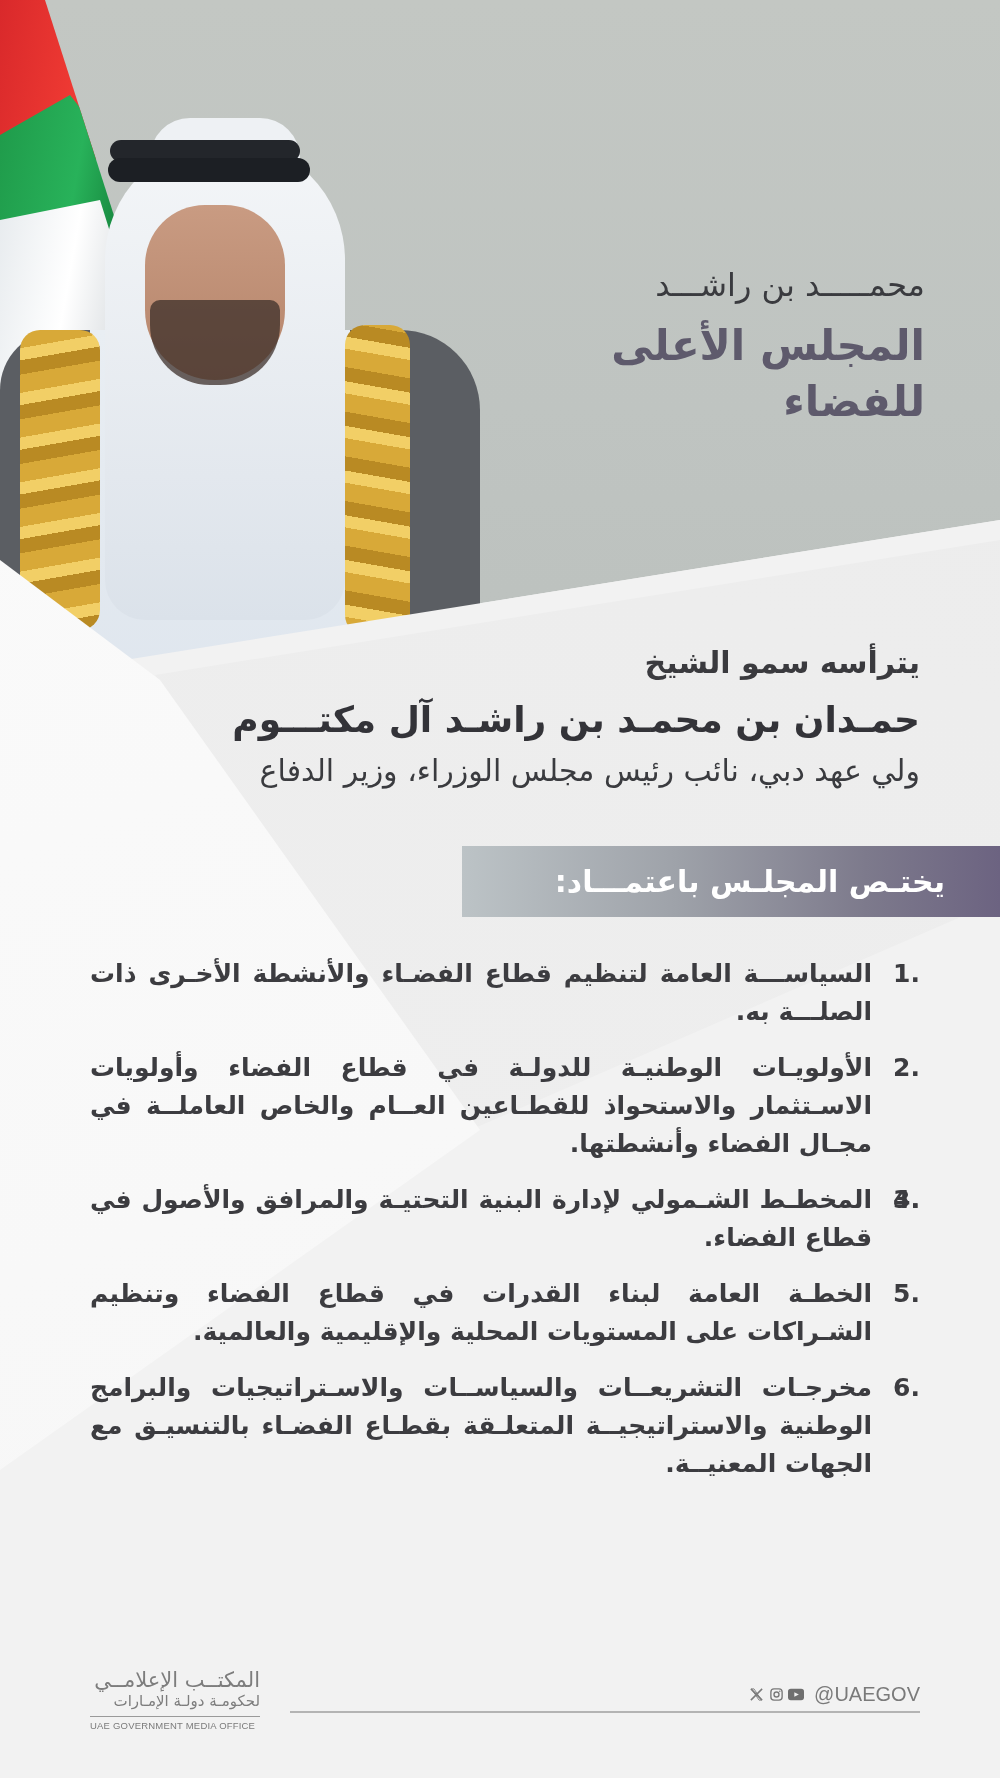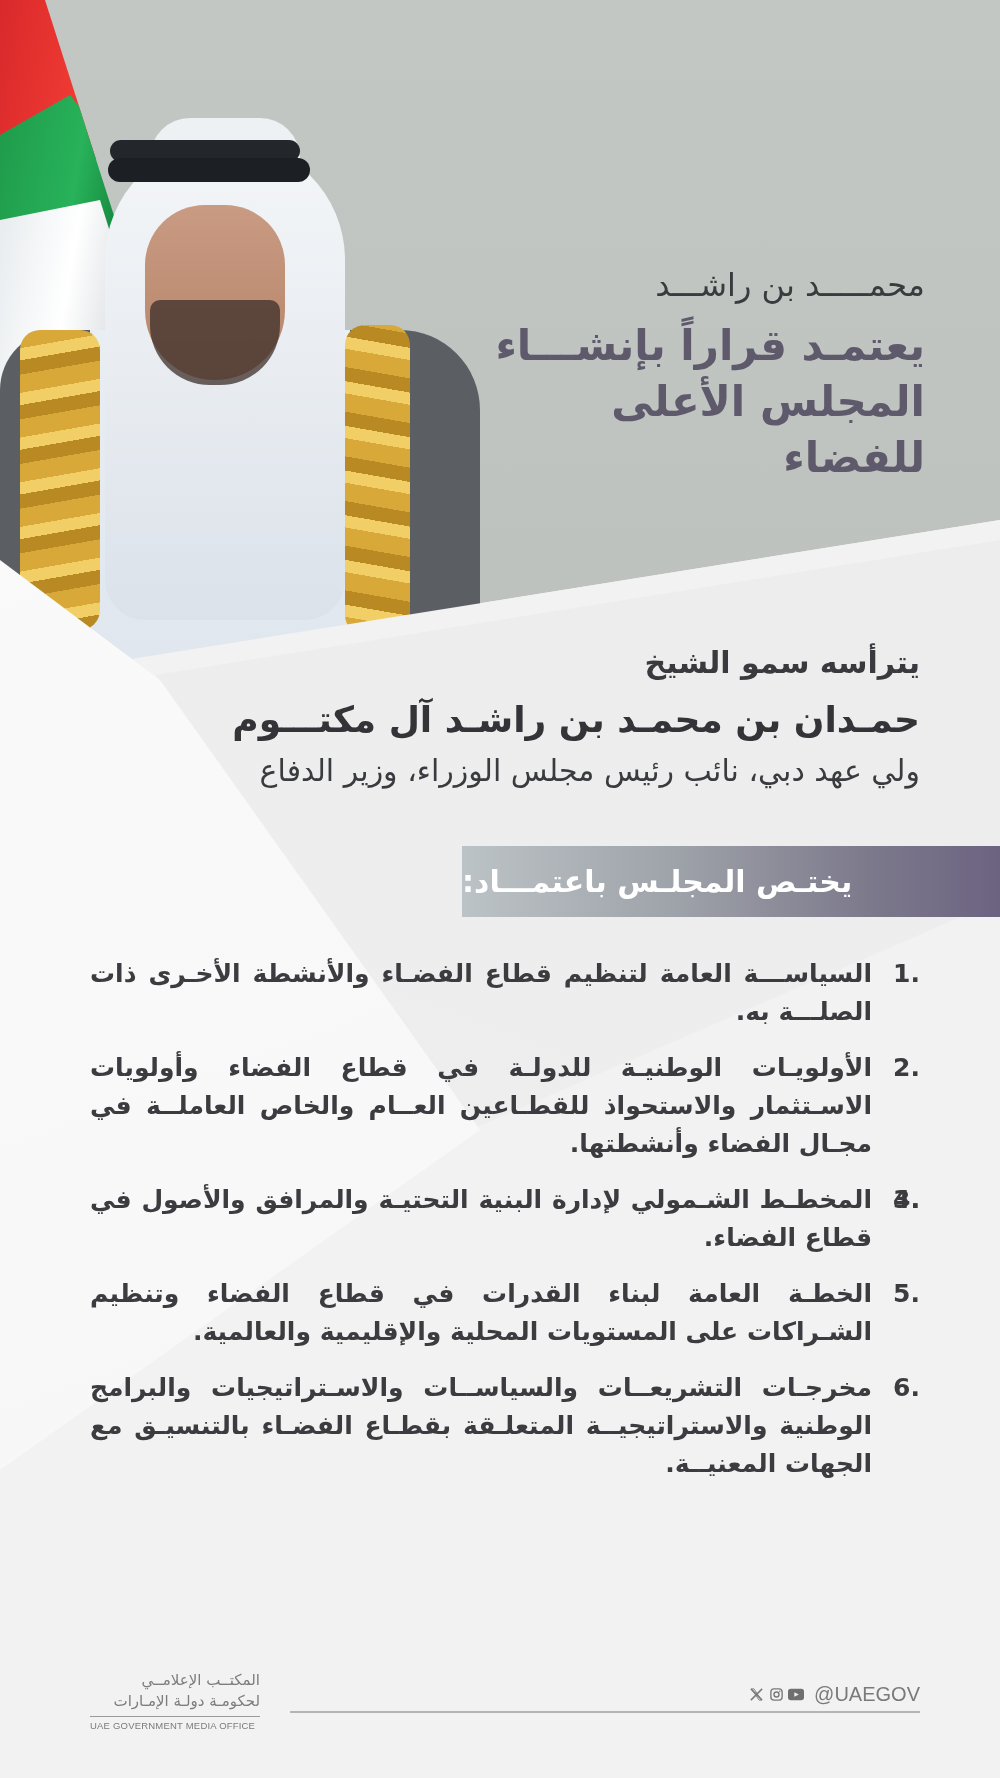--- a/index.html
+++ b/index.html
@@ -60,31 +60,31 @@
 
   
   .chair-block { position: absolute; right: 80px; top: 640px; width: 760px; text-align: right; direction: rtl; }
   .chair-block .intro { font-size: 30px; line-height: 46px; font-weight: bold; color: #3a3a3e; }
   .chair-block .name { font-size: 36px; line-height: 56px; font-weight: bold; color: #333338; margin-top: 6px; }
   .chair-block .role { font-size: 30px; line-height: 46px; color: #3a3b3f; }
 
   
   .band { position: absolute; left: 462px; top: 846px; width: 538px; height: 71px;
     background: linear-gradient(90deg, #bcc3c6 0%, #9ea2a9 40%, #7d7a8c 75%, #6c6381 100%);
-    direction: rtl; text-align: left; padding-right: 72px; }
+    direction: rtl; text-align: right; padding-right: 55px; }
   .band .band-text { color: #ffffff; font-size: 30px; line-height: 71px; font-weight: bold; }
 
   
   .items { position: absolute; right: 80px; top: 955px; width: 830px; direction: rtl; list-style: none; }
   .items .item { position: relative; padding-right: 48px; font-size: 25px; line-height: 38px; font-weight: bold; color: #3c3c40; margin-bottom: 18px; text-align: justify; text-align-last: right; }
   .items .num { position: absolute; right: 0; top: 0; font-weight: bold; color: #3c3c40; direction: ltr; }
 
   
   .footer-logo { position: absolute; left: 90px; top: 1670px; width: 170px; direction: rtl; text-align: right; color: #7d7d7d; }
-  .footer-logo .ar1 { font-size: 15px; line-height: 20px; }
+  .footer-logo .ar1 { font-size: 21px; line-height: 20px; }
   .footer-logo .ar2 { font-size: 15px; line-height: 22px; }
   .footer-logo .rule { height: 1px; background: #9a9a9a; margin: 4px 0 3px; }
   .footer-logo .en { direction: ltr; text-align: left; font-size: 9.5px; letter-spacing: 0.2px; color: #7b7b7b; font-family: "Liberation Sans", sans-serif; }
 
   .footer-social { position: absolute; right: 80px; top: 1683px; display: flex; align-items: center; gap: 4px; color: #7a7a7a; text-align: right; }
   .footer-social .icon { width: 16px; height: 16px; display: inline-flex; align-items: center; justify-content: center; }
   .footer-social .handle { font-family: "Liberation Sans", sans-serif; font-size: 20px; color: #7a7a7a; margin-left: 6px; }
   .footer-line { position: absolute; left: 290px; top: 1711px; width: 630px; height: 2px; background: #b4b4b4; }
 </style>
 </head>
@@ -114,21 +114,20 @@
     <div class="agal2"></div>
   </div>
 
   <div class="wedge-main"></div>
   <div class="wedge-right"></div>
   <div class="wedge-left"></div>
 
   <div class="header-block">
     <div class="line2">محمـــــد بن راشـــد</div>
     <div class="title">
-      <div>يعتمـد قراراً بإنشـــاء</div>
       <div>المجلس الأعلى للفضاء</div>
     </div>
   </div>
 
   <div class="chair-block">
     <div class="intro">يترأسه سمو الشيخ</div>
     <div class="name">حمـدان بن محمـد بن راشـد آل مكتـــوم</div>
     <div class="role">ولي عهد دبي، نائب رئيس مجلس الوزراء، وزير الدفاع</div>
   </div>
 

